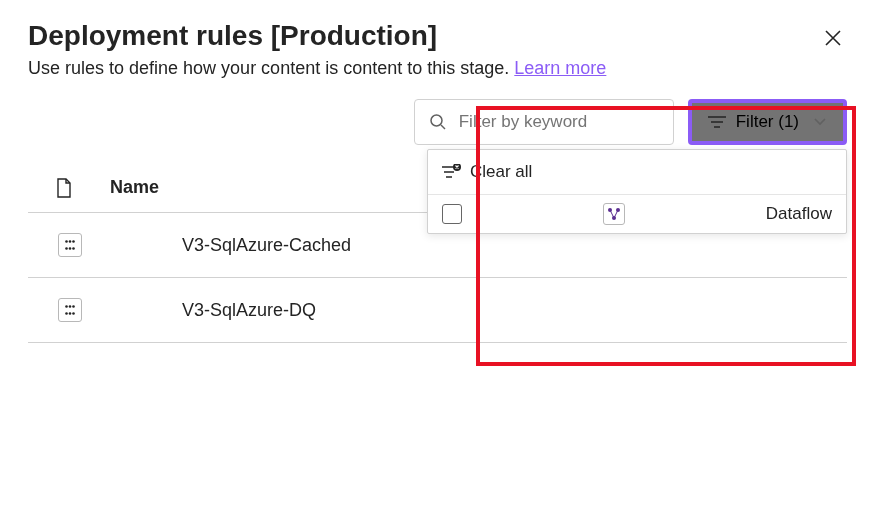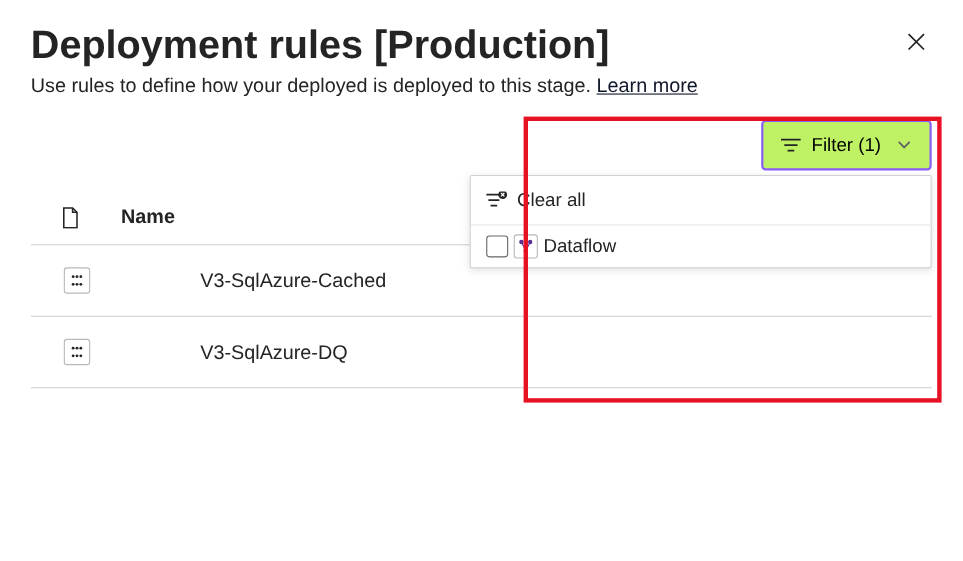--- a/index.html
+++ b/index.html
@@ -7,38 +7,38 @@
     margin: 0;
     padding: 20px 28px;
     font-family: "Segoe UI", -apple-system, sans-serif;
     color: #242424;
     background: #fff;
     width: 875px;
     height: 510px;
     position: relative;
   }
   .header-row { display: flex; justify-content: space-between; align-items: flex-start; }
-  h1 { font-size: 36px; font-weight: 600; margin: 0 0 6px 0; }
+  h1 { font-size: 28px; font-weight: 600; margin: 0 0 6px 0; }
   .close-btn { background: none; border: none; cursor: pointer; padding: 4px; margin-top: 4px; }
   .subtitle { font-size: 18px; font-weight: 400; margin: 0 0 20px 0; color: #242424; }
-  .learn-more { color: #0f172a; text-decoration: underline; }
+  .learn-more { color: #8b5cf6; text-decoration: underline; }
   .toolbar-row { display: flex; justify-content: flex-end; gap: 14px; margin-bottom: 18px; position: relative; }
   .search-box {
     display: flex; align-items: center; gap: 10px;
     border: 1px solid #d1d1d1; border-radius: 4px;
     padding: 8px 14px; width: 260px; height: 46px;
     background: #fff;
   }
   .search-box input {
     border: none; outline: none; font-size: 17px; flex: 1; background: transparent;
   }
   .filter-btn {
     display: flex; align-items: center; gap: 10px;
-    border: 2px solid #8b5cf6; border-radius: 4px;
-    padding: 8px 16px; height: 46px; background: #bef264;
+    border: 4px solid #8b5cf6; border-radius: 4px;
+    padding: 8px 16px; height: 46px; background: #737373;
     font-size: 17px; cursor: pointer;
   }
   .filter-btn .chev { margin-left: 4px; }
 
   .table { width: 100%; }
   .table-header {
     display: flex; align-items: center; gap: 36px;
     padding: 14px 32px 14px 28px;
     border-bottom: 1px solid #d1d1d1;
   }
@@ -68,21 +68,21 @@
     display: flex; align-items: center; gap: 8px;
     padding: 12px 14px; border-bottom: 1px solid #e5e5e5;
     font-size: 17px;
   }
   .panel-section-header {
     display: flex; justify-content: space-between; align-items: center;
     padding: 12px 16px; font-size: 17px;
   }
   .panel-option {
     display: flex; align-items: center; gap: 5px;
-    padding: 8px 14px; font-size: 17px;
+    padding: 8px 14px; font-size: 17px; justify-content: space-between;
   }
   .panel-option.selected {
     border: 2px solid #000; margin: 4px 6px 6px 6px; padding: 8px 10px;
   }
   .checkbox {
     width: 20px; height: 20px; border: 1.5px solid #666; border-radius: 3px;
     display: flex; align-items: center; justify-content: center;
     flex-shrink: 0;
   }
   .checkbox.checked { background: #0f7b6c; border-color: #0f7b6c; }
@@ -111,25 +111,34 @@
   <button class="close-btn" aria-label="Close">
     <span>
       <svg width="20" height="20" viewBox="0 0 20 20">
           <path d="M3 3 L17 17 M17 3 L3 17" stroke="#242424" stroke-width="1.6" fill="none"></path>
         </svg>
     </span>
   </button>
 </div>
 
 <p class="subtitle">
-  <span>Use rules to define how your deployed is deployed to this stage.</span>
+  <span>Use rules to define how your content is content to this stage.</span>
   <a href="#" class="learn-more">Learn more</a>
 </p>
 
 <div class="toolbar-row">
+  <div class="search-box">
+    <span>
+      <svg width="18" height="18" viewBox="0 0 18 18">
+          <circle cx="7.5" cy="7.5" r="5.5" stroke="#616161" stroke-width="1.5" fill="none"></circle>
+          <path d="M12 12 L16 16" stroke="#616161" stroke-width="1.5"></path>
+        </svg>
+    </span>
+    <input type="text" placeholder="Filter by keyword" style="">
+  </div>
 
   <button class="filter-btn">
     <span>
       <svg width="18" height="14" viewBox="0 0 18 14">
           <path d="M0 2 H18 M3 7 H15 M6 12 H12" stroke="#242424" stroke-width="1.6"></path>
         </svg>
     </span>
     <span>Filter (1)</span>
     <span class="chev">
       <svg width="14" height="10" viewBox="0 0 14 10">

